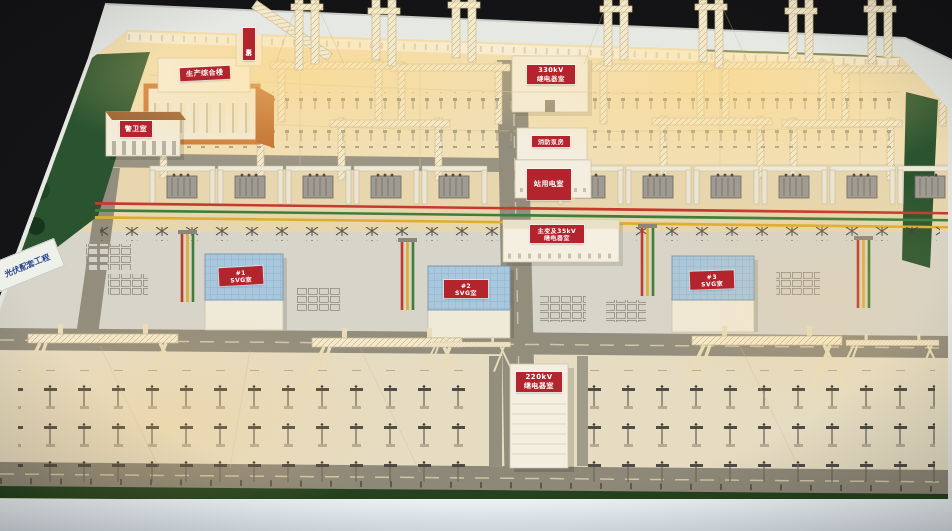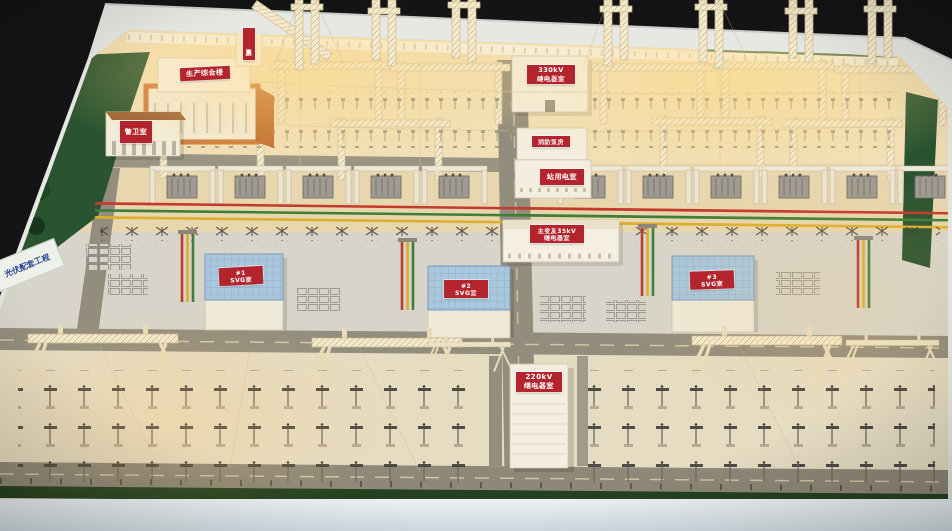--- a/index.html
+++ b/index.html
@@ -317,30 +317,30 @@
 
   <rect x="0" y="0" width="952" height="531" fill="url(#vg)"></rect>
 </svg>
 
 <div class="wsign" style="left:-8px;top:250px;width:68px;height:28px;font-size:8px;transform:rotate(-22deg);">光伏配套工程</div>
 
 <div class="rsign" style="left:180px;top:67px;width:50px;height:13px;font-size:7px;transform:rotate(-3deg);">生产综合楼</div>
 
 <div class="rsign vert" style="left:243px;top:28px;width:12px;height:32px;font-size:6px;">水泵房</div>
 
-<div class="rsign" style="left:120px;top:121px;width:32px;height:22px;font-size:7px;">警卫室</div>
+<div class="rsign" style="left:120px;top:121px;width:32px;height:16px;font-size:7px;">警卫室</div>
 
 <div class="rsign" style="left:527px;top:65px;width:48px;height:19px;font-size:6.5px;">
   <span>330kV</span>
   <span>继电器室</span>
 </div>
 
 <div class="rsign" style="left:532px;top:136px;width:38px;height:11px;font-size:6px;">消防泵房</div>
 
-<div class="rsign" style="left:527px;top:169px;width:44px;height:16px;font-size:7px;margin-left:13px;">站用电室</div>
+<div class="rsign" style="left:527px;top:169px;width:44px;height:31px;font-size:7px;">站用电室</div>
 
 <div class="rsign" style="left:530px;top:225px;width:54px;height:18px;font-size:6px;">
   <span>主变及35kV</span>
   <span>继电器室</span>
 </div>
 
 <div class="rsign" style="left:219px;top:267px;width:44px;height:18px;font-size:6px;transform:rotate(-3deg);">
   <span>#1</span>
   <span>SVG室</span>
 </div>

